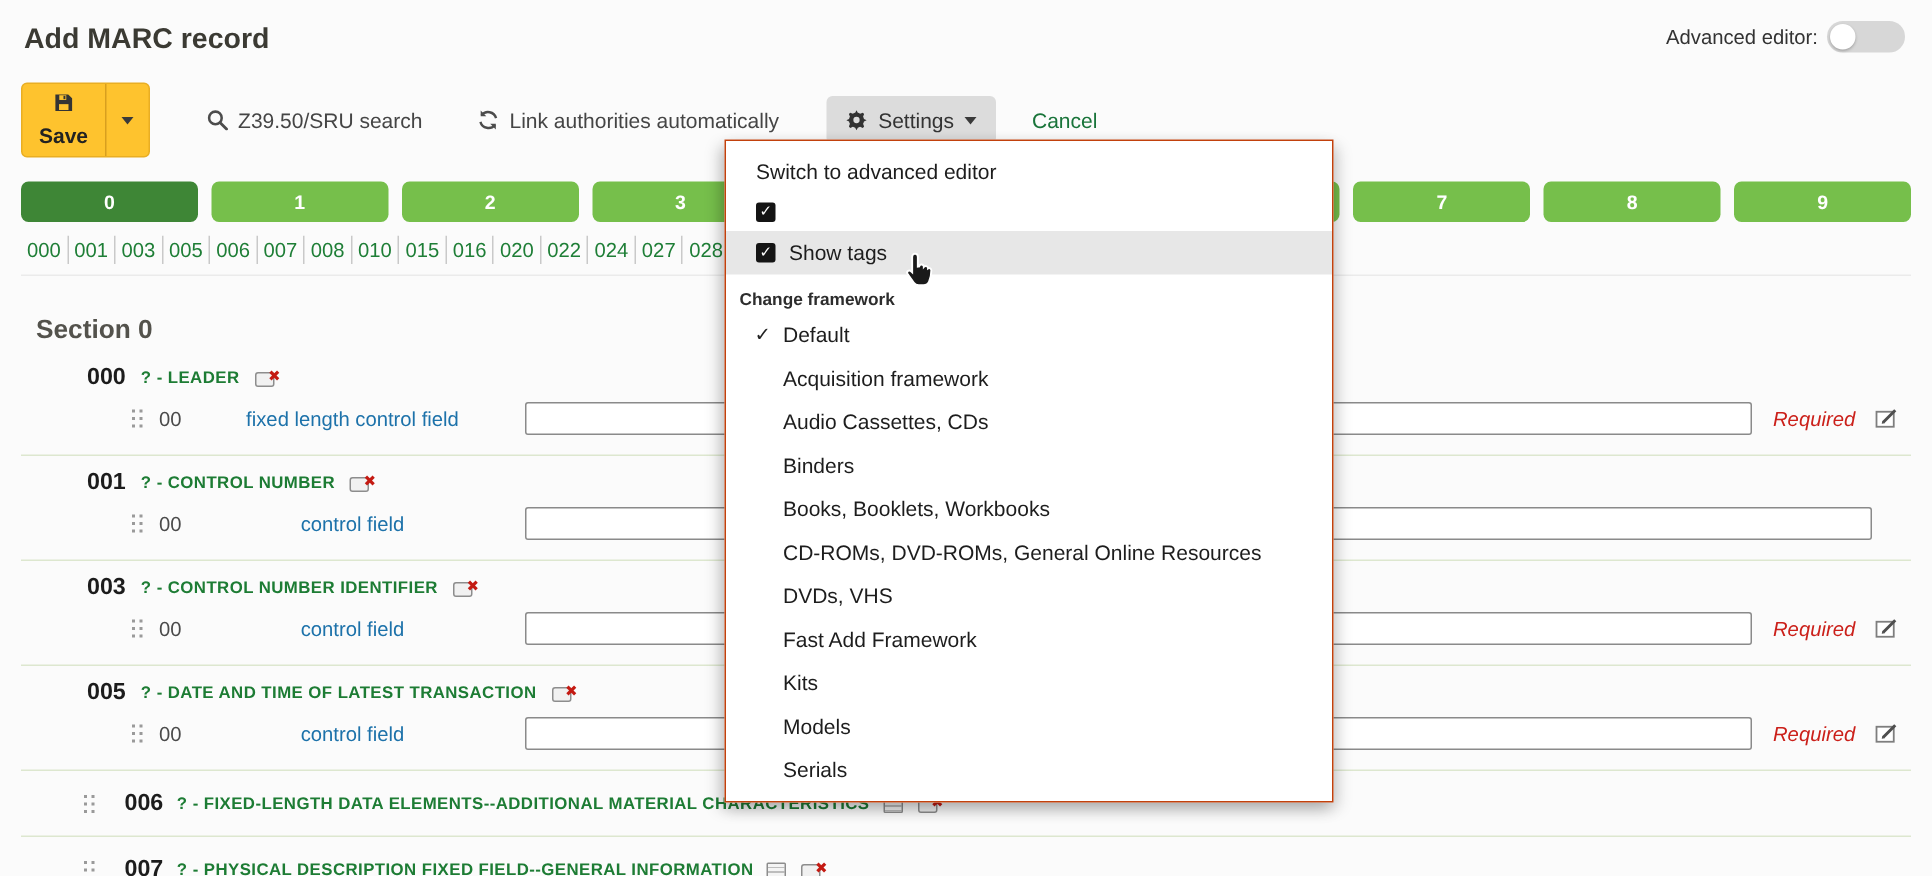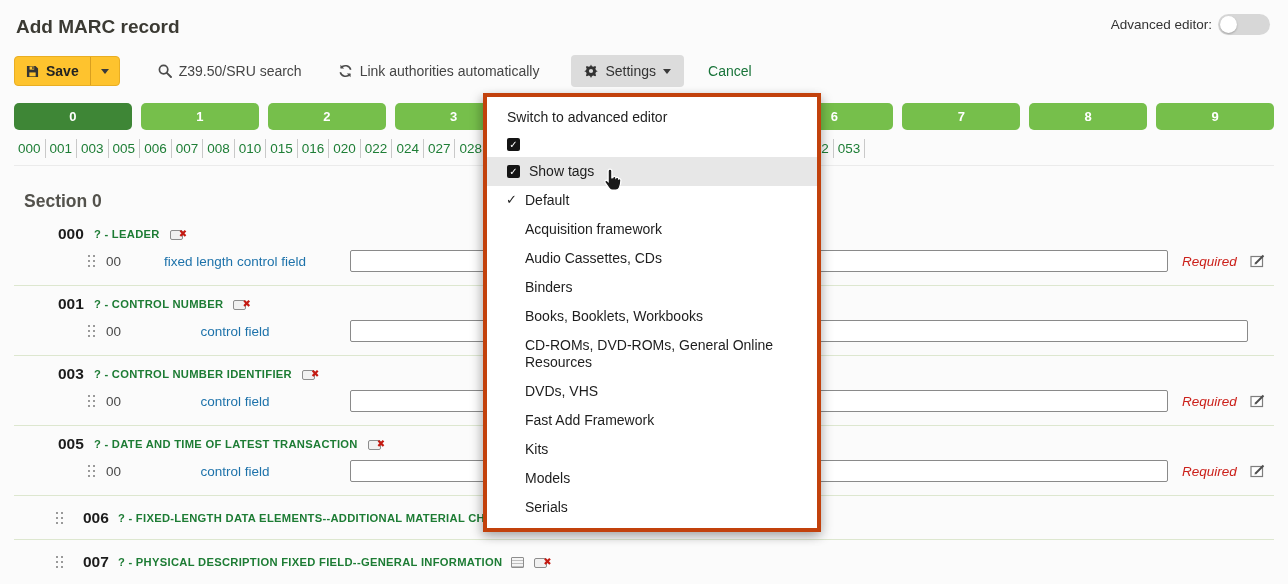--- a/index.html
+++ b/index.html
@@ -13,21 +13,21 @@
   
   .page-title { font-size:19px; font-weight:bold; color:#3b3a33; margin:16px 0 0 2px; }
   .adv-editor { position:absolute; top:14px; right:18px; display:flex; align-items:center; gap:6px; }
   .adv-editor-label { font-size:13.5px; color:#333; }
   .toggle { width:52px; height:21px; background:#d7d7d7; border-radius:11px; position:relative; cursor:pointer; }
   .toggle-knob { position:absolute; left:2px; top:2px; width:17px; height:17px; border-radius:50%; background:#fff; box-shadow:0 1px 2px rgba(0,0,0,.25); }
 
   
   .toolbar { margin-top:17px; display:flex; align-items:center; }
   .save-btn { display:flex; align-items:stretch; background:#fec32e; border:1px solid #e9ae23; border-radius:4px; overflow:hidden; cursor:pointer; }
-  .save-main { display:flex; align-items:center; gap:7px; padding:6px 11px; font-size:14px; font-weight:bold; color:#222; }
+  .save-main { display:flex; align-items:center; gap:7px; padding:6px 11px; font-size:14px; font-weight:bold; color:#222;flex-direction:column; }
   .save-caret { display:flex; align-items:center; padding:0 10px; border-left:1px solid #d89f1f; }
   .caret-down { width:0; height:0; border-left:4.5px solid transparent; border-right:4.5px solid transparent; border-top:5px solid #3a3a3a; }
   .tool-link { display:flex; align-items:center; gap:7px; font-size:14px; color:#454545; cursor:pointer; }
   .tool-link.z3950 { margin-left:38px; }
   .tool-link.linkauth { margin-left:36px; }
   .settings-btn { margin-left:32px; display:flex; align-items:center; gap:7px; background:#dcdcdc; border-radius:4px; padding:8px 13px; font-size:14px; color:#333; cursor:pointer; }
   .cancel-link { margin-left:24px; font-size:14px; color:#19743a; font-weight:500; cursor:pointer; }
 
   
   .tabs { margin-top:16px; display:flex; gap:9px; }
@@ -59,22 +59,22 @@
   .collapsed-row.clipped { border-bottom:none; }
 
   
   .del-icon { position:relative; width:20px; height:13px; display:inline-block; cursor:pointer; }
   .del-icon::before { content:""; position:absolute; left:0; top:2px; width:11px; height:8px; border:1px solid #8d8d8d; border-radius:2px; background:#f1f1f1; }
   .del-icon::after { content:"\2716"; position:absolute; left:9px; top:0px; font-size:10px; font-weight:bold; color:#c41a12; }
   .clone-icon { position:relative; width:14px; height:12px; display:inline-block; cursor:pointer; }
   .clone-icon::before { content:""; position:absolute; left:0; top:1px; width:11px; height:9px; border:1px solid #8d8d8d; border-radius:1px; background:repeating-linear-gradient(#f4f4f4 0 2px, #bdbdbd 2px 3px); }
 
   
-  .menu { position:absolute; left:483px; top:93px; width:338px; z-index:20; background:#fff;
-    border:4px solid #c2410c; box-shadow:-3px 4px 10px rgba(0,0,0,.22), 3px 4px 10px rgba(0,0,0,.16);
+  .menu { position:absolute; left:483px; top:93px; width:406px; z-index:20; background:#fff;
+    border:1px solid #c2410c; box-shadow:-3px 4px 10px rgba(0,0,0,.22), 3px 4px 10px rgba(0,0,0,.16);
     padding:6px 0; }
   .menu-item { display:flex; align-items:center; gap:9px; padding:6px 20px; font-size:14px; color:#1d1d1d; line-height:17px; cursor:pointer; }
   .menu-item.highlight { background:#e7e7e7; }
   .mcheckbox { width:13px; height:13px; min-width:13px; background:#141414; border-radius:2px; color:#fff; font-size:10px; line-height:13px; text-align:center; }
   .menu-header { padding:11px 20px 3px 9px; font-size:11.5px; font-weight:bold; color:#2d2d2d; }
   .fw-item { position:relative; padding:6px 20px 6px 38px; font-size:14px; color:#1d1d1d; line-height:17px; cursor:pointer; }
   .fw-check { position:absolute; left:19px; top:5px; font-size:13px; font-weight:bold; color:#222; }
 
   .cursor { position:absolute; left:603px; top:168px; z-index:30; pointer-events:none; }
   svg { display:block; }
@@ -294,20 +294,21 @@
   <div class="menu-item">
     <span>Switch to advanced editor</span>
   </div>
   <div class="menu-item">
     <span class="mcheckbox">✓</span>
   </div>
   <div class="menu-item highlight">
     <span class="mcheckbox">✓</span>
     <span>Show tags</span>
   </div>
+  <div class="menu-header">Change framework</div>
   <div class="fw-item">
     <span class="fw-check">✓</span>
     <span>Default</span>
   </div>
   <div class="fw-item"><span>Acquisition framework</span></div>
   <div class="fw-item"><span>Audio Cassettes, CDs</span></div>
   <div class="fw-item"><span>Binders</span></div>
   <div class="fw-item"><span>Books, Booklets, Workbooks</span></div>
   <div class="fw-item"><span>CD-ROMs, DVD-ROMs, General Online Resources</span></div>
   <div class="fw-item"><span>DVDs, VHS</span></div>

